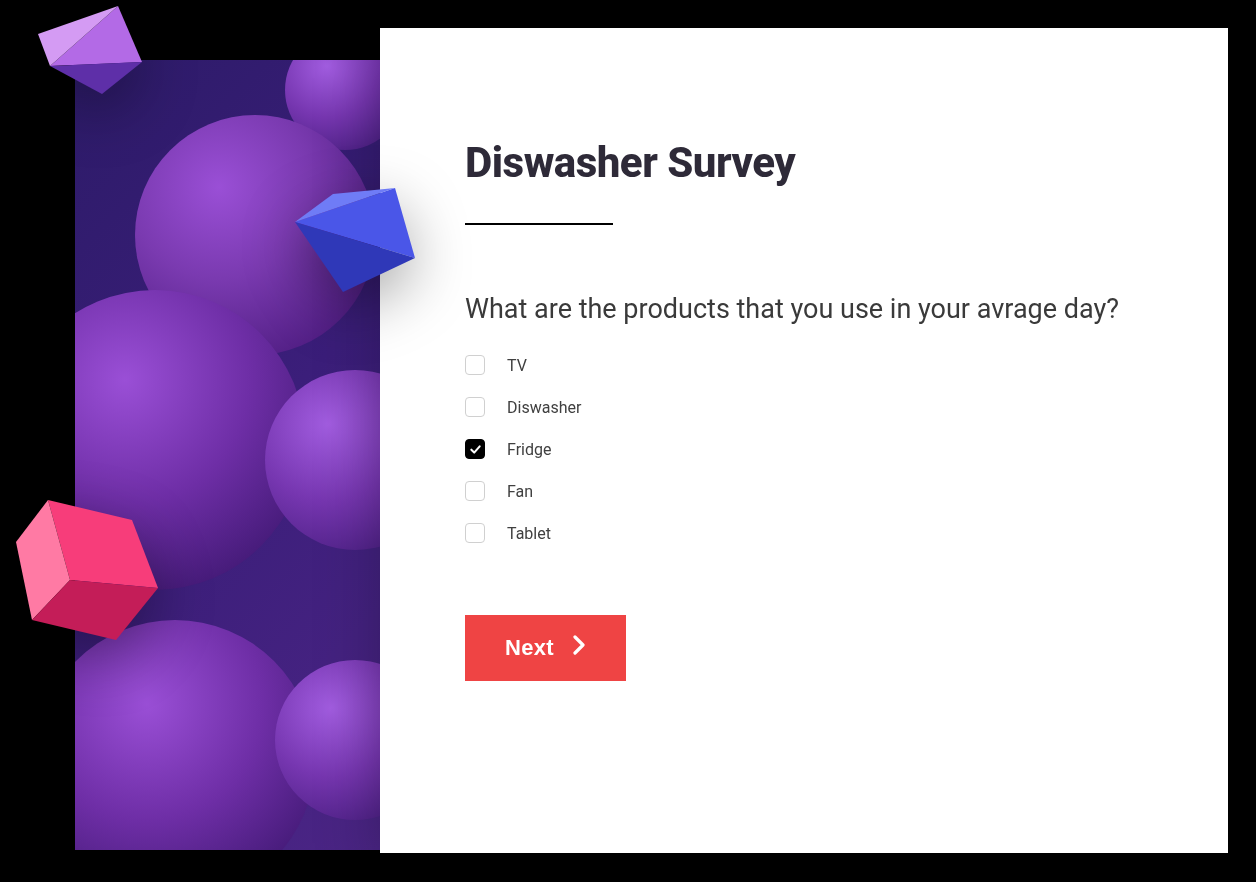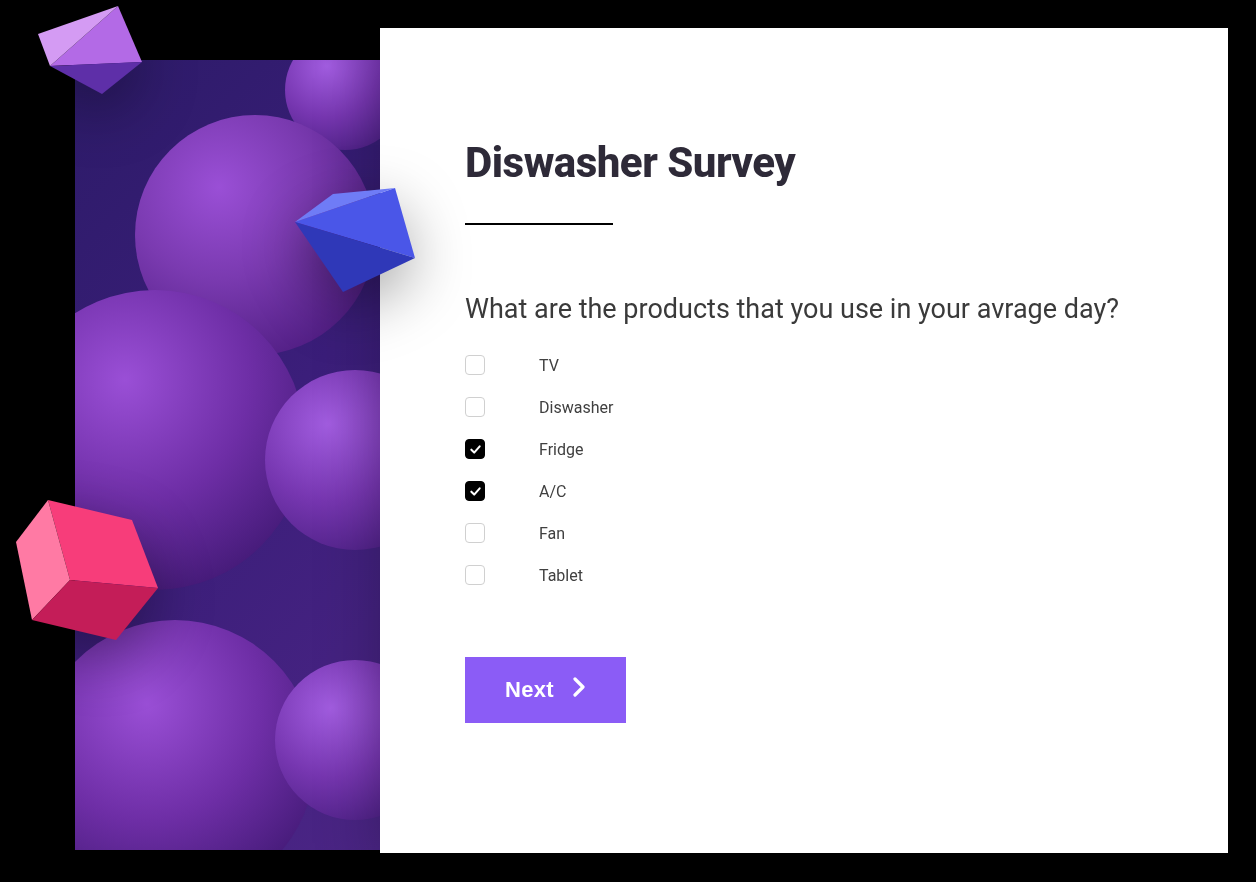--- a/index.html
+++ b/index.html
@@ -97,25 +97,24 @@
     }
     .checkbox.checked {
       background: #000;
       border-color: #000;
     }
     .checkbox.checked svg { display: block; }
     .checkbox svg { display: none; width: 13px; height: 13px; }
     .option-label {
       font-size: 16px;
       color: #404040;
-      margin-left: 32px;
     }
     .next-btn {
       margin-top: 72px;
-      background: #8b5cf6;
+      background: #ef4444;
       color: #fff;
       border: none;
       padding: 20px 40px;
       font-size: 22px;
       font-weight: 700;
       display: inline-flex;
       align-items: center;
       gap: 18px;
       cursor: pointer;
       letter-spacing: 0.3px;
@@ -159,28 +158,20 @@
         </div>
         <div class="option">
           <span class="checkbox checked">
             <svg viewBox="0 0 14 14">
               <path d="M2.5 7.2 L5.6 10.3 L11.5 3.6" stroke="#fff" stroke-width="2.2" fill="none" stroke-linecap="round" stroke-linejoin="round"></path>
             </svg>
           </span>
           <span class="option-label">Fridge</span>
         </div>
         <div class="option">
-          <span class="checkbox checked">
-            <svg viewBox="0 0 14 14">
-              <path d="M2.5 7.2 L5.6 10.3 L11.5 3.6" stroke="#fff" stroke-width="2.2" fill="none" stroke-linecap="round" stroke-linejoin="round"></path>
-            </svg>
-          </span>
-          <span class="option-label">A/C</span>
-        </div>
-        <div class="option">
           <span class="checkbox"></span>
           <span class="option-label">Fan</span>
         </div>
         <div class="option">
           <span class="checkbox"></span>
           <span class="option-label">Tablet</span>
         </div>
       </div>
 
     <button class="next-btn">

